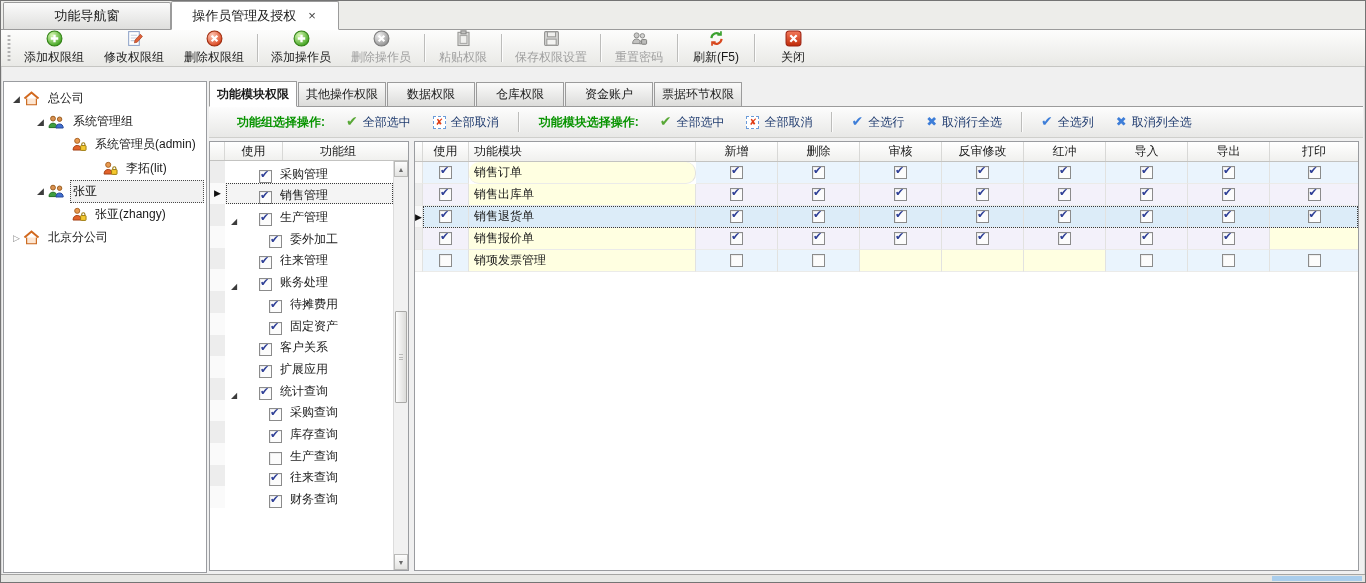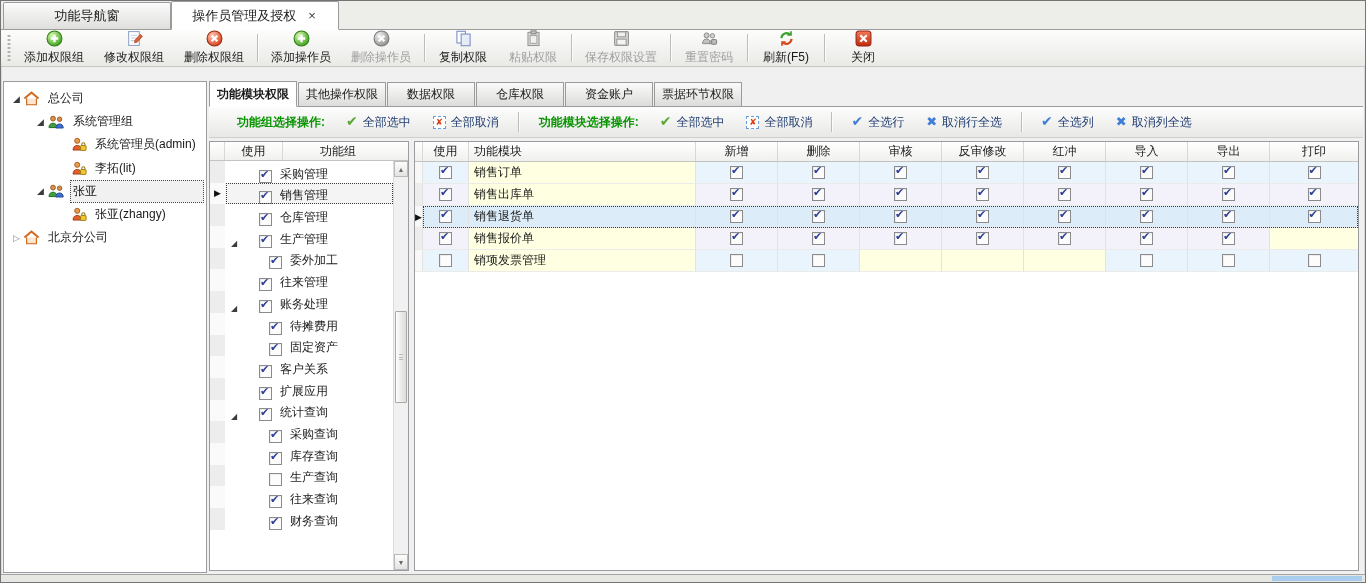--- a/index.html
+++ b/index.html
@@ -179,29 +179,20 @@
       <div class="tbtn disabled">
         <div class="ticon">
           <svg viewBox="0 0 16 16">
             <circle cx="8" cy="8" r="7" fill="url(#gGray)" stroke="#7a7a7a"></circle>
             <path d="M5.3 5.3l5.4 5.4M10.7 5.3l-5.4 5.4" stroke="#fff" stroke-width="2"></path>
           </svg>
         </div>
         <div class="tlabel">删除操作员</div>
       </div>
       <div class="tsep"></div>
-      <div class="tbtn">
-        <div class="ticon">
-          <svg viewBox="0 0 16 16">
-            <rect x="1.8" y="1.2" width="8" height="11" fill="#fff" stroke="#7b8cc4"></rect>
-            <rect x="5.8" y="3.8" width="8.4" height="11" fill="#e7ecf9" stroke="#7b8cc4"></rect>
-          </svg>
-        </div>
-        <div class="tlabel">复制权限</div>
-      </div>
       <div class="tbtn disabled">
         <div class="ticon">
           <svg viewBox="0 0 16 16">
             <rect x="2.8" y="2.2" width="10.4" height="12.4" fill="#dcdcda" stroke="#969694"></rect>
             <rect x="5.6" y="0.8" width="4.8" height="2.8" fill="#c2c2c0" stroke="#8a8a88"></rect>
             <rect x="4.8" y="5.2" width="6.4" height="7.4" fill="#f0f0ee" stroke="#a8a8a6"></rect>
           </svg>
         </div>
         <div class="tlabel">粘贴权限</div>
       </div>
@@ -280,54 +271,54 @@
         <span class="icw tree-ico" style="display: inline-flex; align-items: center;">
           <svg viewBox="0 0 17 15" width="16" height="15">
             <circle cx="6.6" cy="3.6" r="2.7" fill="#e89a50" stroke="#a86020"></circle>
             <path d="M2.2 13.4c0-3.4 2-4.9 4.4-4.9s4.4 1.5 4.4 4.9z" fill="#e2622a" stroke="#a03c10"></path>
             <path d="M11.4 8.6V7.4a1.7 1.7 0 0 1 3.4 0v1.2" fill="none" stroke="#9a7a10" stroke-width="1.2"></path>
             <rect x="10.2" y="8.6" width="5.8" height="5.2" rx="0.8" fill="#f4c82e" stroke="#9a7a10"></rect>
           </svg>
         </span>
         <span class="tree-label">系统管理员(admin)</span>
       </div>
+      <div class="tree-row" style="padding-left: 85px;">
+        <span class="tree-exp"></span>
+        <span class="icw tree-ico" style="display: inline-flex; align-items: center;">
+          <svg viewBox="0 0 17 15" width="16" height="15">
+            <circle cx="6.6" cy="3.6" r="2.7" fill="#e89a50" stroke="#a86020"></circle>
+            <path d="M2.2 13.4c0-3.4 2-4.9 4.4-4.9s4.4 1.5 4.4 4.9z" fill="#e2622a" stroke="#a03c10"></path>
+            <path d="M11.4 8.6V7.4a1.7 1.7 0 0 1 3.4 0v1.2" fill="none" stroke="#9a7a10" stroke-width="1.2"></path>
+            <rect x="10.2" y="8.6" width="5.8" height="5.2" rx="0.8" fill="#f4c82e" stroke="#9a7a10"></rect>
+          </svg>
+        </span>
+        <span class="tree-label">李拓(lit)</span>
+      </div>
+      <div class="tree-row selected" style="padding-left: 30px;">
+        <span class="tree-exp">◢</span>
+        <span class="icw tree-ico" style="display: inline-flex; align-items: center;">
+          <svg viewBox="0 0 18 14" width="18" height="14">
+            <circle cx="6" cy="3.6" r="2.4" fill="#d89050" stroke="#9c5f20"></circle>
+            <path d="M2 12.6c0-3 1.8-4.4 4-4.4s4 1.4 4 4.4z" fill="#3f9e3f" stroke="#1f6e1f"></path>
+            <circle cx="12.6" cy="4.2" r="2.2" fill="#d89050" stroke="#9c5f20"></circle>
+            <path d="M8.9 13c0-2.8 1.7-4 3.7-4s3.6 1.2 3.6 4z" fill="#3f6fd0" stroke="#2a4a9a"></path>
+          </svg>
+        </span>
+        <span class="tree-label">张亚</span>
+      </div>
       <div class="tree-row" style="padding-left: 54px;">
         <span class="tree-exp"></span>
         <span class="icw tree-ico" style="display: inline-flex; align-items: center;">
           <svg viewBox="0 0 17 15" width="16" height="15">
             <circle cx="6.6" cy="3.6" r="2.7" fill="#e89a50" stroke="#a86020"></circle>
             <path d="M2.2 13.4c0-3.4 2-4.9 4.4-4.9s4.4 1.5 4.4 4.9z" fill="#e2622a" stroke="#a03c10"></path>
             <path d="M11.4 8.6V7.4a1.7 1.7 0 0 1 3.4 0v1.2" fill="none" stroke="#9a7a10" stroke-width="1.2"></path>
             <rect x="10.2" y="8.6" width="5.8" height="5.2" rx="0.8" fill="#f4c82e" stroke="#9a7a10"></rect>
           </svg>
         </span>
-        <span class="tree-label">李拓(lit)</span>
-      </div>
-      <div class="tree-row selected" style="padding-left: 30px;">
-        <span class="tree-exp">◢</span>
-        <span class="icw tree-ico" style="display: inline-flex; align-items: center;">
-          <svg viewBox="0 0 18 14" width="18" height="14">
-            <circle cx="6" cy="3.6" r="2.4" fill="#d89050" stroke="#9c5f20"></circle>
-            <path d="M2 12.6c0-3 1.8-4.4 4-4.4s4 1.4 4 4.4z" fill="#3f9e3f" stroke="#1f6e1f"></path>
-            <circle cx="12.6" cy="4.2" r="2.2" fill="#d89050" stroke="#9c5f20"></circle>
-            <path d="M8.9 13c0-2.8 1.7-4 3.7-4s3.6 1.2 3.6 4z" fill="#3f6fd0" stroke="#2a4a9a"></path>
-          </svg>
-        </span>
-        <span class="tree-label">张亚</span>
-      </div>
-      <div class="tree-row" style="padding-left: 54px;">
-        <span class="tree-exp"></span>
-        <span class="icw tree-ico" style="display: inline-flex; align-items: center;">
-          <svg viewBox="0 0 17 15" width="16" height="15">
-            <circle cx="6.6" cy="3.6" r="2.7" fill="#e89a50" stroke="#a86020"></circle>
-            <path d="M2.2 13.4c0-3.4 2-4.9 4.4-4.9s4.4 1.5 4.4 4.9z" fill="#e2622a" stroke="#a03c10"></path>
-            <path d="M11.4 8.6V7.4a1.7 1.7 0 0 1 3.4 0v1.2" fill="none" stroke="#9a7a10" stroke-width="1.2"></path>
-            <rect x="10.2" y="8.6" width="5.8" height="5.2" rx="0.8" fill="#f4c82e" stroke="#9a7a10"></rect>
-          </svg>
-        </span>
         <span class="tree-label">张亚(zhangy)</span>
       </div>
       <div class="tree-row" style="padding-left: 6px;">
         <span class="tree-exp collapsed">▷</span>
         <span class="icw tree-ico" style="display: inline-flex; align-items: center;">
           <svg viewBox="0 0 18 16" width="17" height="15">
             <path d="M1.5 8 9 1.6 16.5 8" fill="none" stroke="#d2691e" stroke-width="2.2"></path>
             <path d="M3.8 8v6.6h10.4V8" fill="#fde6d2" stroke="#c96418" stroke-width="1.2"></path>
           </svg>
         </span>
@@ -403,26 +394,20 @@
                 <span class="cb checked gp-cb0"></span>
                 <span class="gp-label">采购管理</span>
               </div>
               <div class="gp-row selected">
                 <div class="gp-ind">
                   <span class="rowptr">▶</span>
                 </div>
                 <span class="gp-exp"></span>
                 <span class="cb checked gp-cb0"></span>
                 <span class="gp-label">销售管理</span>
-              </div>
-              <div class="gp-row">
-                <div class="gp-ind"></div>
-                <span class="gp-exp"></span>
-                <span class="cb checked gp-cb0"></span>
-                <span class="gp-label">仓库管理</span>
               </div>
               <div class="gp-row">
                 <div class="gp-ind"></div>
                 <span class="gp-exp">◢</span>
                 <span class="cb checked gp-cb0"></span>
                 <span class="gp-label">生产管理</span>
               </div>
               <div class="gp-row">
                 <div class="gp-ind"></div>
                 <span class="gp-exp"></span>
@@ -521,21 +506,21 @@
             <div class="cell c-op">红冲</div>
             <div class="cell c-op">导入</div>
             <div class="cell c-op">导出</div>
             <div class="cell c-op last">打印</div>
           </div>
           <div class="t-row">
             <div class="cell c-ind"></div>
             <div class="cell c-use" style="background: rgb(234, 244, 253);">
               <span class="cb checked"></span>
             </div>
-            <div class="cell c-name" style="background: rgb(255, 255, 225);">销售订单</div>
+            <div class="cell c-name" style="background: rgb(255, 255, 225); border-radius: 10px;">销售订单</div>
             <div class="cell c-op" style="background: rgb(234, 244, 253);">
               <span class="cb checked"></span>
             </div>
             <div class="cell c-op" style="background: rgb(234, 244, 253);">
               <span class="cb checked"></span>
             </div>
             <div class="cell c-op" style="background: rgb(234, 244, 253);">
               <span class="cb checked"></span>
             </div>
             <div class="cell c-op" style="background: rgb(234, 244, 253);">

